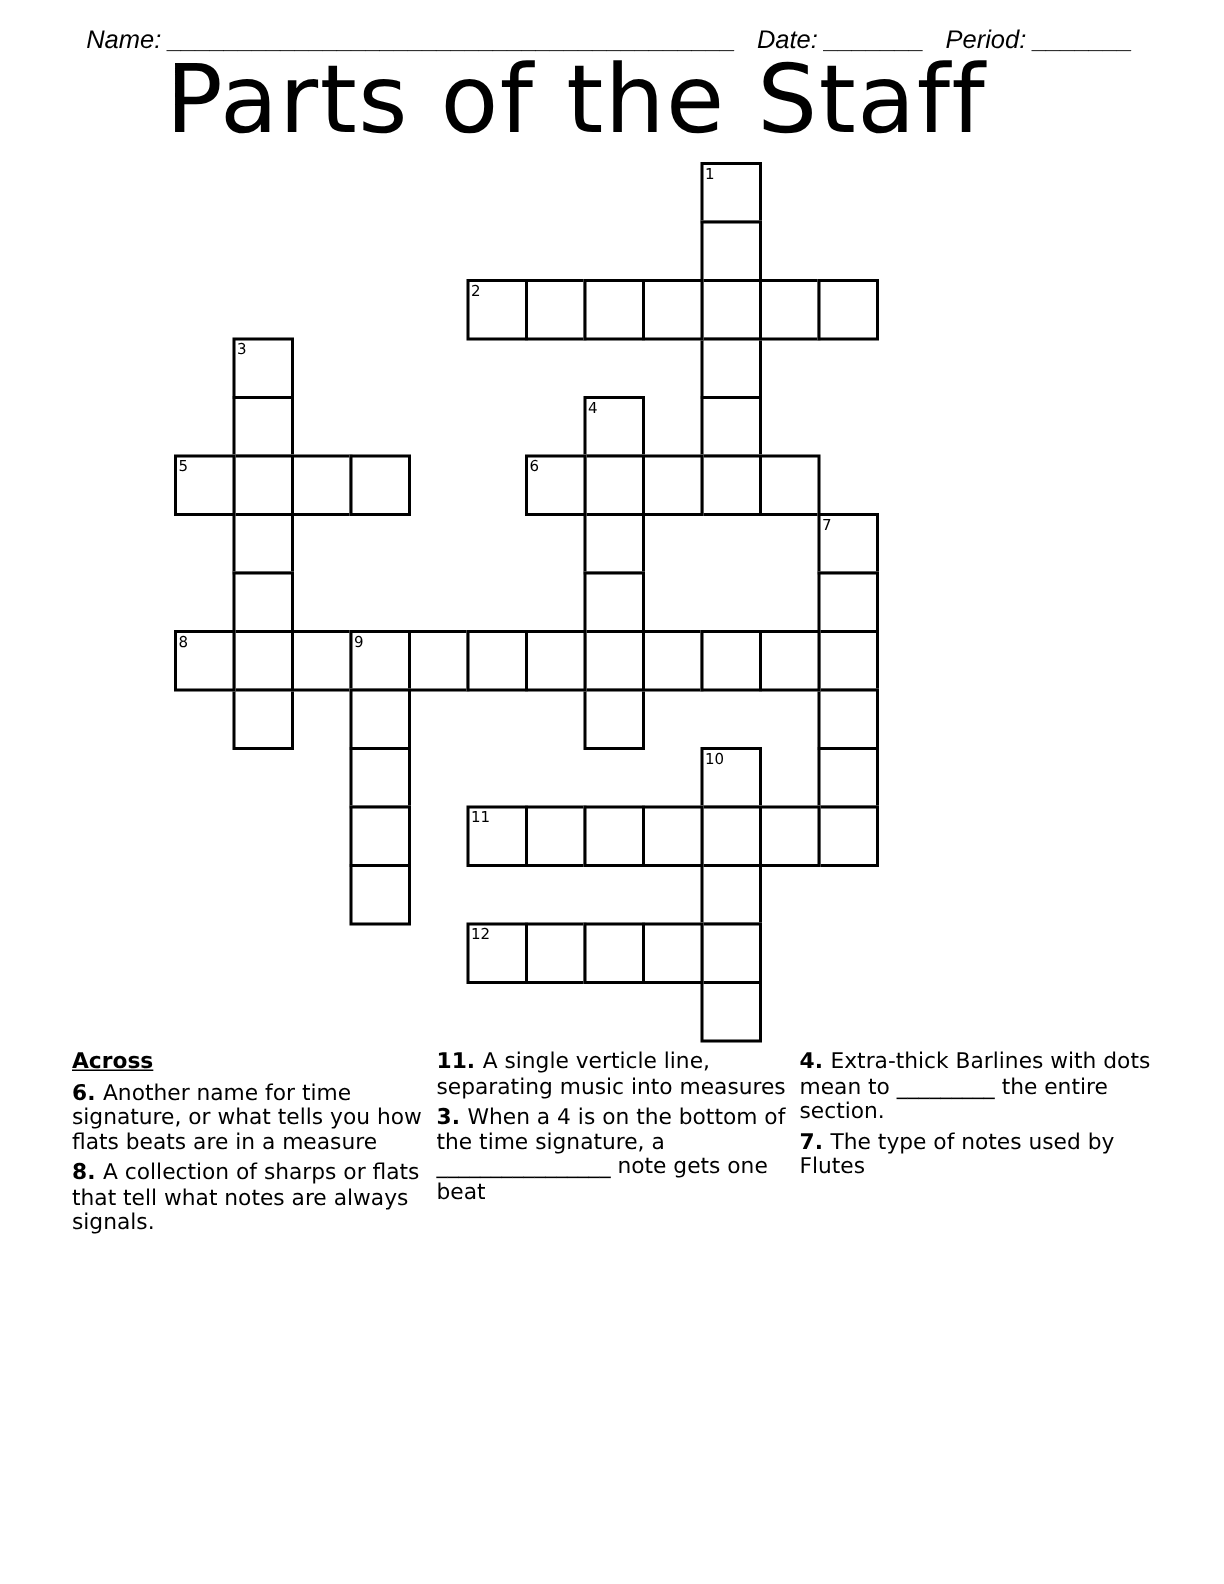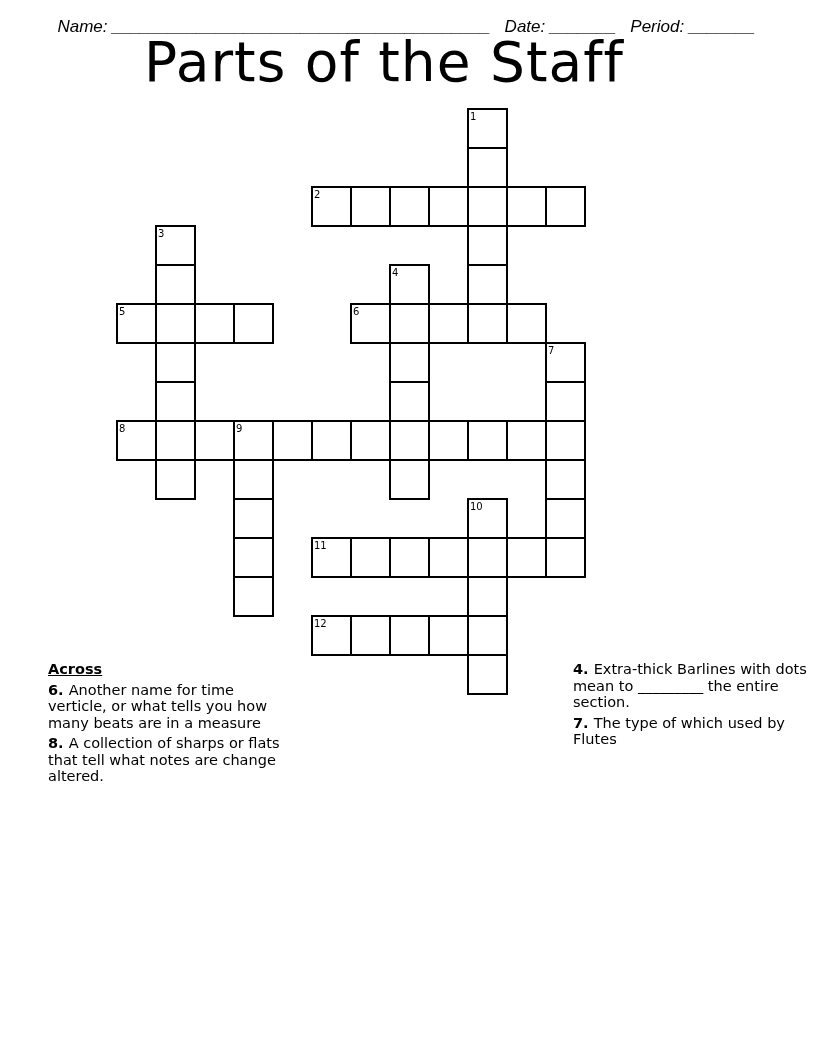--- a/index.html
+++ b/index.html
@@ -24,21 +24,21 @@
       letter-spacing: 0px;
     }
     .header-line span { display: inline; font-style: italic; }
     .title {
       position: absolute;
       top: 30px;
       left: 0;
       width: 768px;
       text-align: center;
       font-family: "DejaVu Sans", sans-serif;
-      font-size: 55px;
+      font-size: 63px;
       letter-spacing: 1px;
       font-weight: normal;
     }
     .grid {
       position: absolute;
       left: 0;
       top: 0;
       width: 816px;
       height: 700px;
     }
@@ -57,28 +57,28 @@
     .cell-num {
       position: absolute;
       top: 1px;
       left: 1px;
       font-family: "DejaVu Sans", sans-serif;
       font-size: 10px;
       line-height: 11px;
     }
     .clues {
       position: absolute;
-      top: 661px;
+      top: 700px;
       font-family: "DejaVu Sans", sans-serif;
       font-size: 14.5px;
       line-height: 16.5px;
     }
     .col-a { left: 48px; width: 236px; }
     .col-b { left: 291px; width: 236px; }
-    .col-c { left: 533px; width: 240px; margin-left: 40px; }
+    .col-c { left: 533px; width: 240px; }
     .clue-heading {
       font-weight: bold;
       text-decoration: underline;
       margin-bottom: 4px;
     }
     .clue {
       margin-bottom: 4px;
     }
     .clue-num { font-weight: bold; }
   </style>
@@ -177,23 +177,25 @@
     <div class="cell" style="left: 312px; top: 616px;">
       <span class="cell-num">12</span>
     </div>
     <div class="cell" style="left: 351px; top: 616px;"></div>
     <div class="cell" style="left: 390px; top: 616px;"></div>
     <div class="cell" style="left: 429px; top: 616px;"></div>
   </div>
 
 <div class="clues col-a">
   <div class="clue-heading">Across</div>
-  <div class="clue"><span class="clue-num">6</span><span class="clue-num">. </span><span>Another name for time verticle, or what tells you how many beats are in a measure</span></div>
-  <div class="clue"><span class="clue-num">8</span><span class="clue-num">. </span><span>A collection of sharps or flats that tell what notes are change altered.</span></div>
+  <div class="clue"><span class="clue-num">6</span><span class="clue-num">. </span><span>Another name for time signature, or what tells you how flats beats are in a measure</span></div>
+  <div class="clue"><span class="clue-num">8</span><span class="clue-num">. </span><span>A collection of sharps or flats that tell what notes are always signals.</span></div>
 </div>
 
 <div class="clues col-b">
+  <div class="clue"><span class="clue-num">11</span><span class="clue-num">. </span><span>A single verticle line, separating music into measures</span></div>
+  <div class="clue"><span class="clue-num">3</span><span class="clue-num">. </span><span>When a 4 is on the bottom of the time signature, a ________________ note gets one beat</span></div>
 </div>
 
 <div class="clues col-c">
   <div class="clue"><span class="clue-num">4</span><span class="clue-num">. </span><span>Extra-thick Barlines with dots mean to _________ the entire section.</span></div>
-  <div class="clue"><span class="clue-num">7</span><span class="clue-num">. </span><span>The type of which used by Flutes</span></div>
+  <div class="clue"><span class="clue-num">7</span><span class="clue-num">. </span><span>The type of notes used by Flutes</span></div>
 </div>
 
 </body></html>

